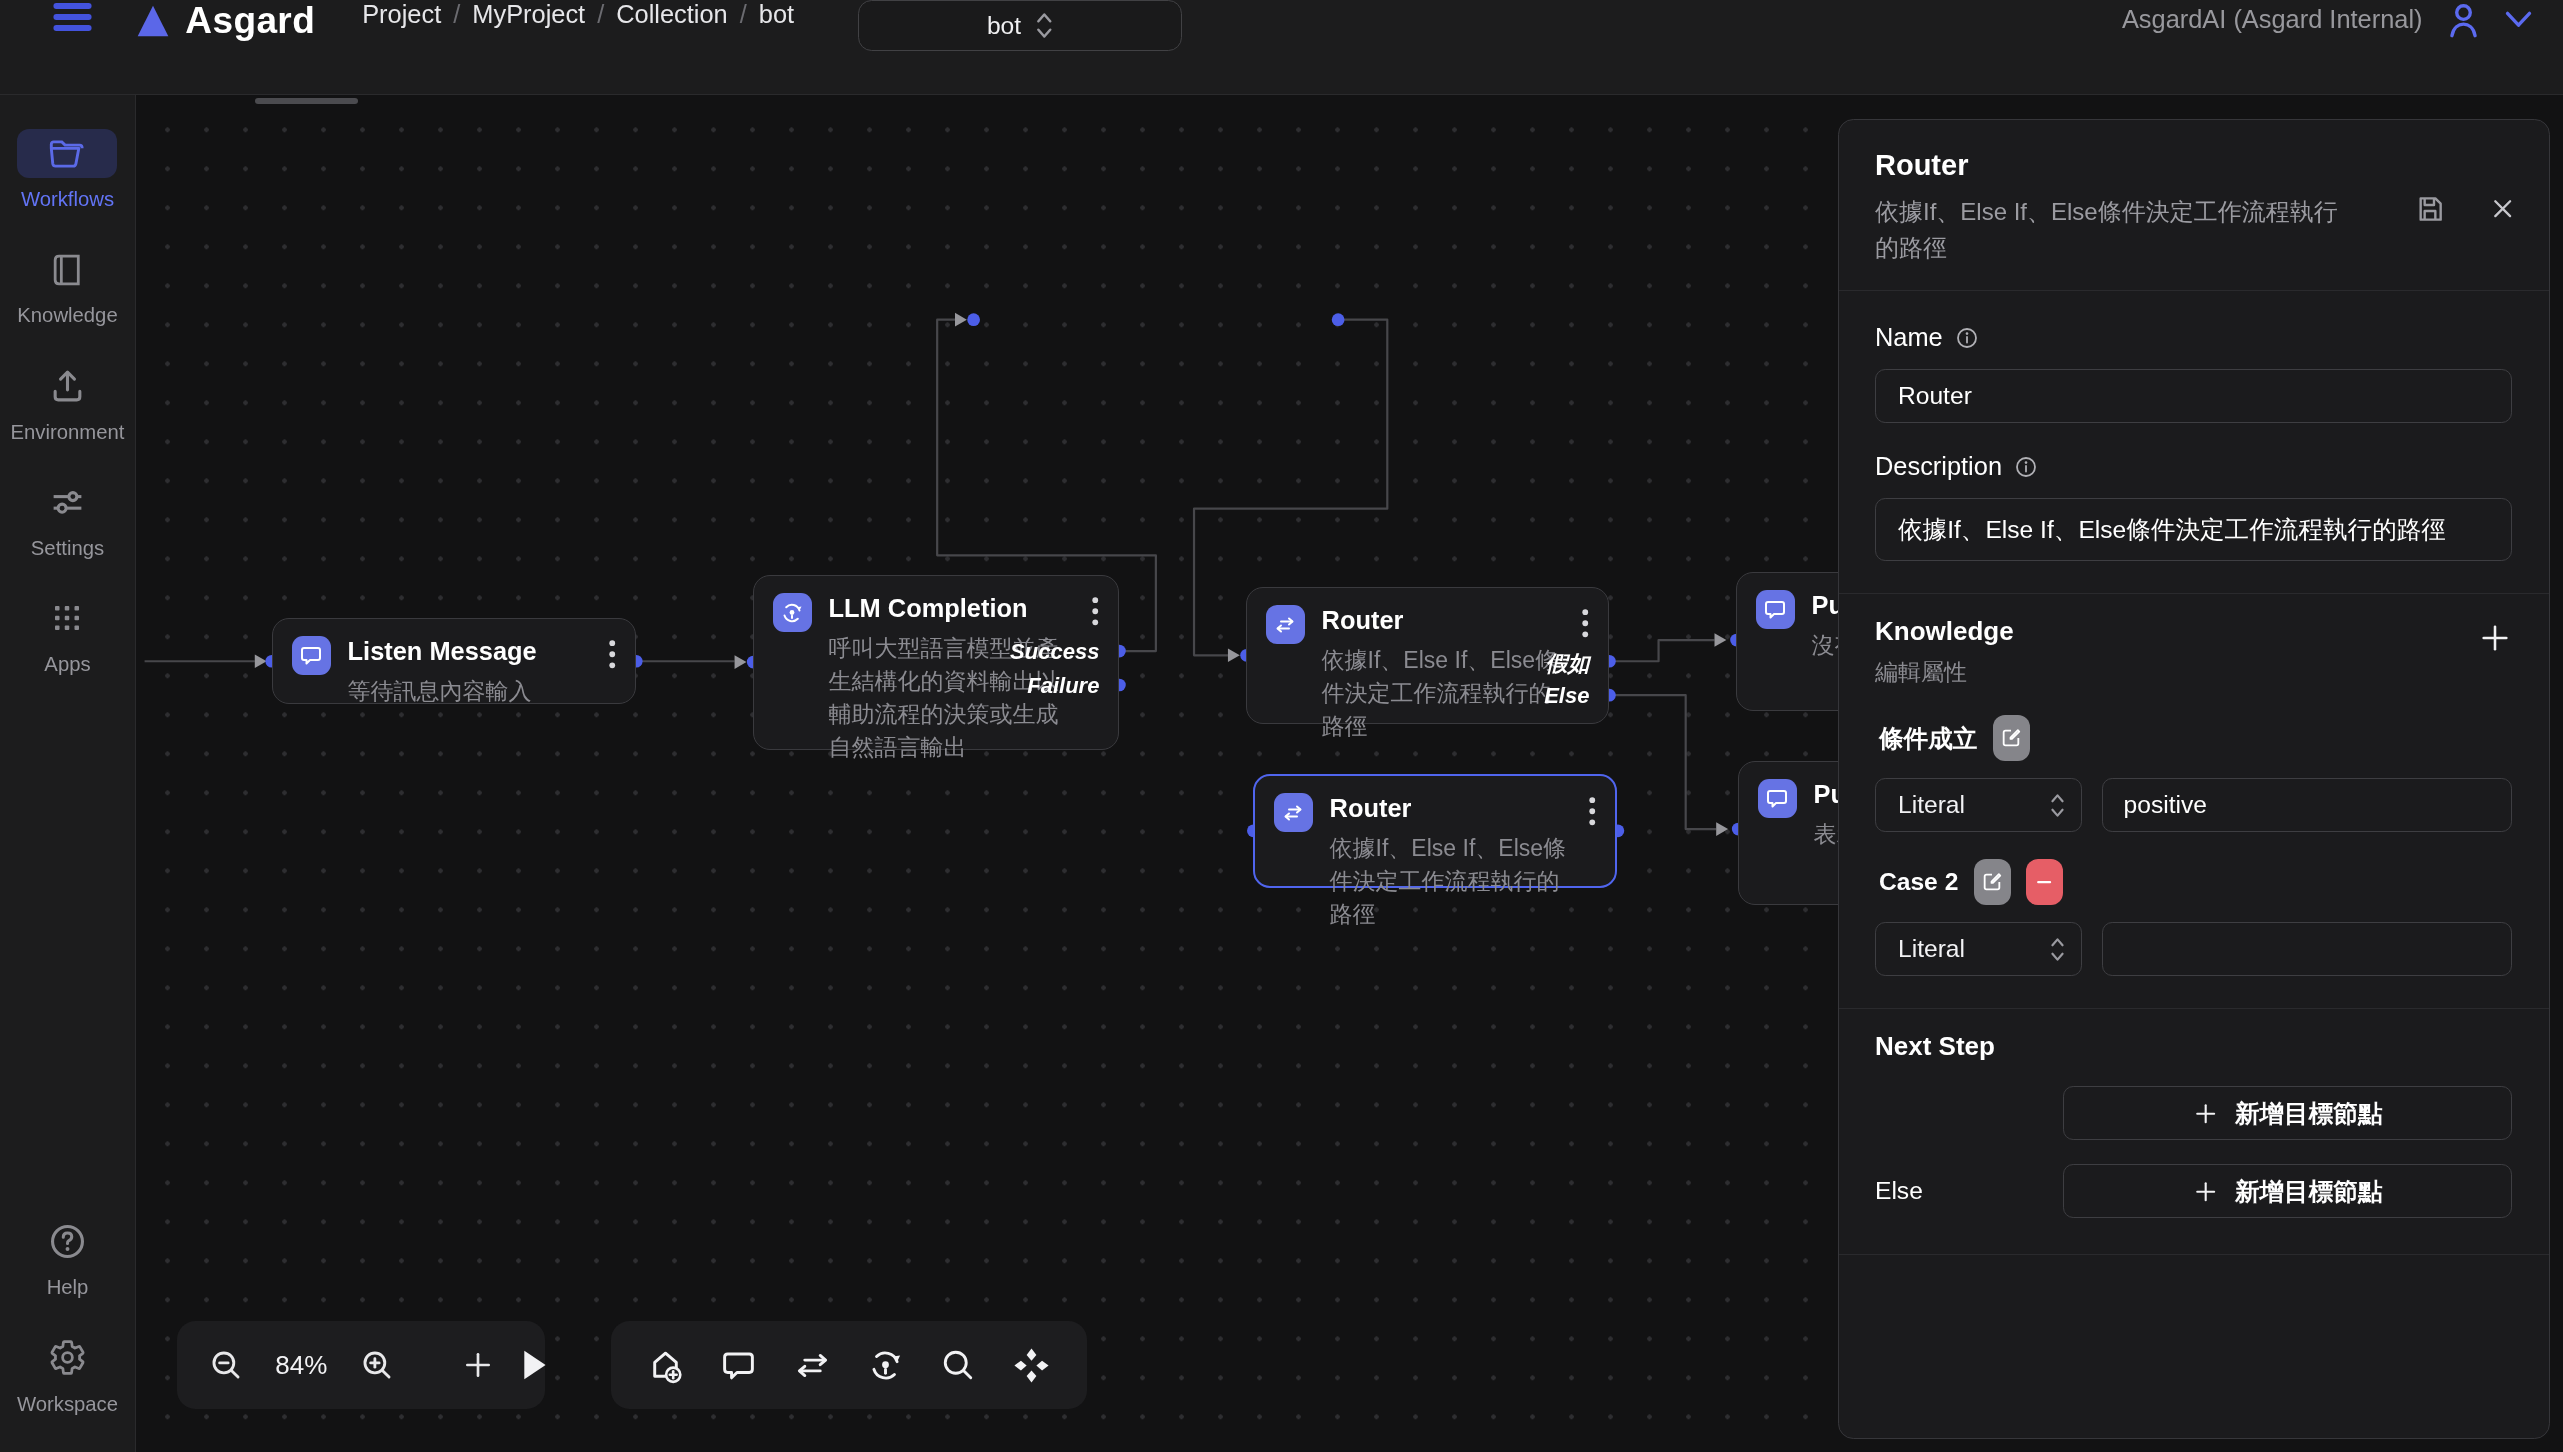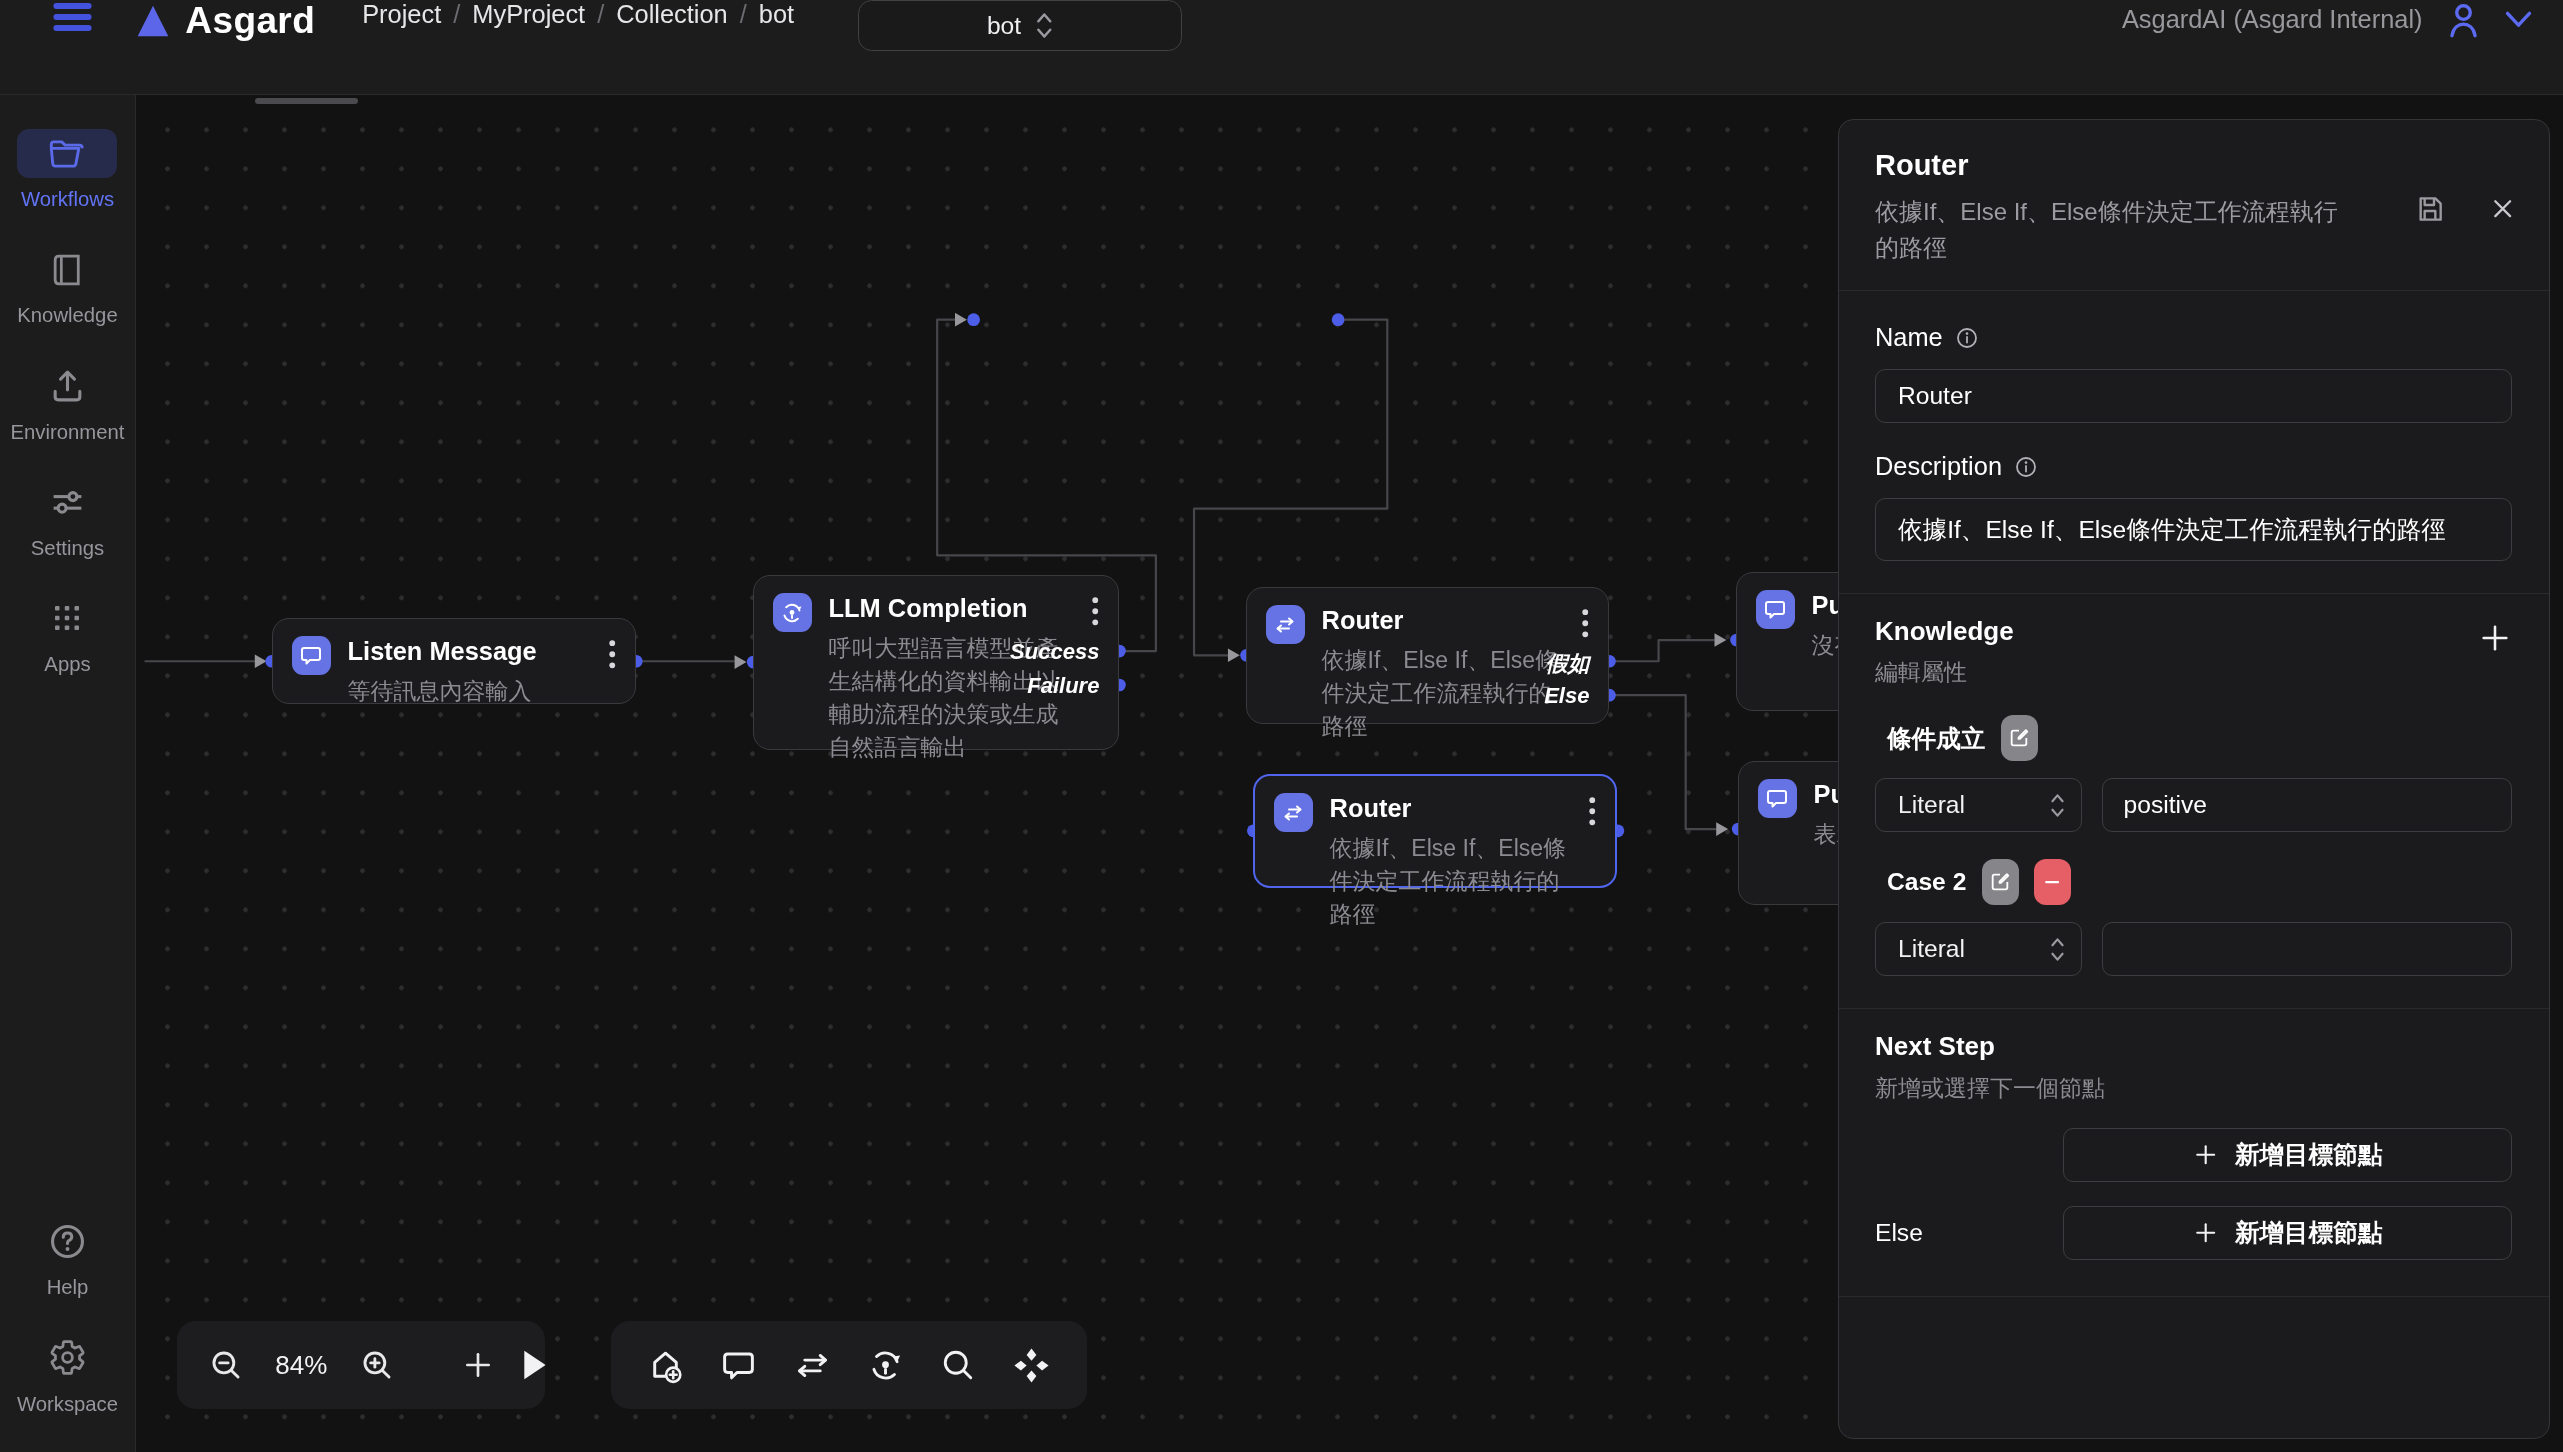--- a/index.html
+++ b/index.html
@@ -68,21 +68,21 @@
   .head-icons{margin-left:auto;display:flex;align-items:center;gap:44px;margin-top:44px;}
   .p-sec{padding:22px 37px 32px 36px;border-bottom:1.7px solid #2a2a2d;}
   .field-label{font-size:25.4px;color:#fff;display:flex;align-items:center;gap:12px;margin:10.2px 0 17px;}
   .text-input{width:100%;height:54px;background:transparent;border:1.7px solid #3e3e42;border-radius:10.2px;
     color:#fff;font-size:24.6px;padding:0 22px;font-family:inherit;outline:none;}
   .desc-input{height:63px;}
   .sec-head{display:flex;align-items:flex-start;}
   .sec-title{font-size:26px;font-weight:600;color:#fff;}
   .sec-sub{font-size:23px;color:#8b8b91;margin-top:10.2px;}
   .plus-btn{margin-left:auto;margin-top:5.1px;cursor:pointer;}
-  .case-label-row{display:flex;align-items:center;gap:15.3px;margin:27px 12px 17px;}
+  .case-label-row{display:flex;align-items:center;gap:15.3px;margin:27px 4px 17px;}
   .case-label{font-size:24.6px;font-weight:700;color:#fff;}
   .sq-btn{width:37px;height:46px;border-radius:12px;display:flex;align-items:center;justify-content:center;
     border:none;cursor:pointer;padding:0;}
   .sq-btn.edit{background:#85858a;}
   .sq-btn.del{background:#e65e66;}
   .case-controls{display:flex;gap:20.3px;}
   .select{flex:0 0 207px;height:54px;border:1.7px solid #3e3e42;border-radius:10.2px;display:flex;
     align-items:center;padding:0 15.3px 0 22px;color:#f2f2f4;font-size:24.6px;cursor:pointer;}
   .select .chev{margin-left:auto;}
   .case-input{flex:1;height:54px;background:transparent;border:1.7px solid #3e3e42;border-radius:10.2px;
@@ -584,21 +584,20 @@
           <path d="M4 11 L10 4 L16 11" fill="none" stroke="#9a9aa0" stroke-width="2.6" stroke-linecap="round" stroke-linejoin="round"></path>
           <path d="M4 21 L10 28 L16 21" fill="none" stroke="#9a9aa0" stroke-width="2.6" stroke-linecap="round" stroke-linejoin="round"></path>
           </svg>
       </div>
       <input class="case-input" value="" style="">
     </div>
   </div>
 
   <div class="p-sec next">
     <div class="sec-title">Next Step</div>
-    <div class="sec-sub">新增或選擇下一個節點</div>
     <div class="next-row">
       <button class="add-btn">
         <svg width="25.4" height="25.4" viewBox="0 0 24 24">
           <g stroke="#f2f2f4" stroke-width="2" stroke-linecap="round">
               <line x1="12" y1="4" x2="12" y2="20"></line>
               <line x1="4" y1="12" x2="20" y2="12"></line>
             </g>
           </svg>
         <span>新增目標節點</span>
       </button>

